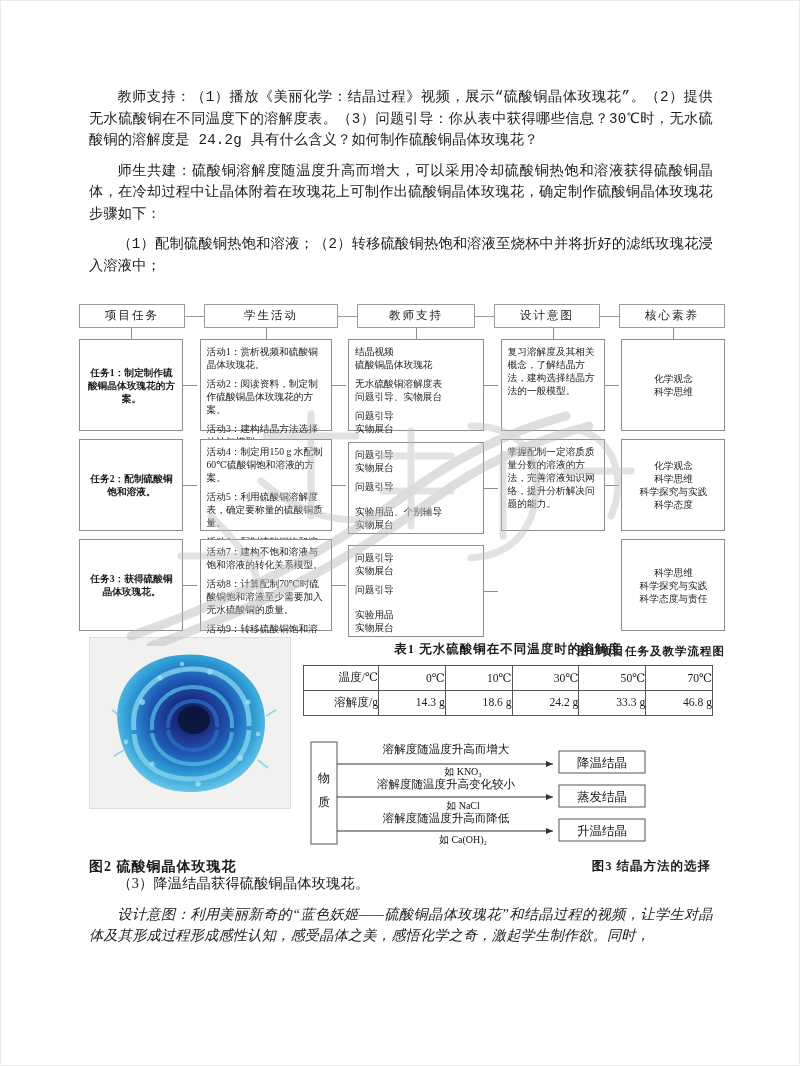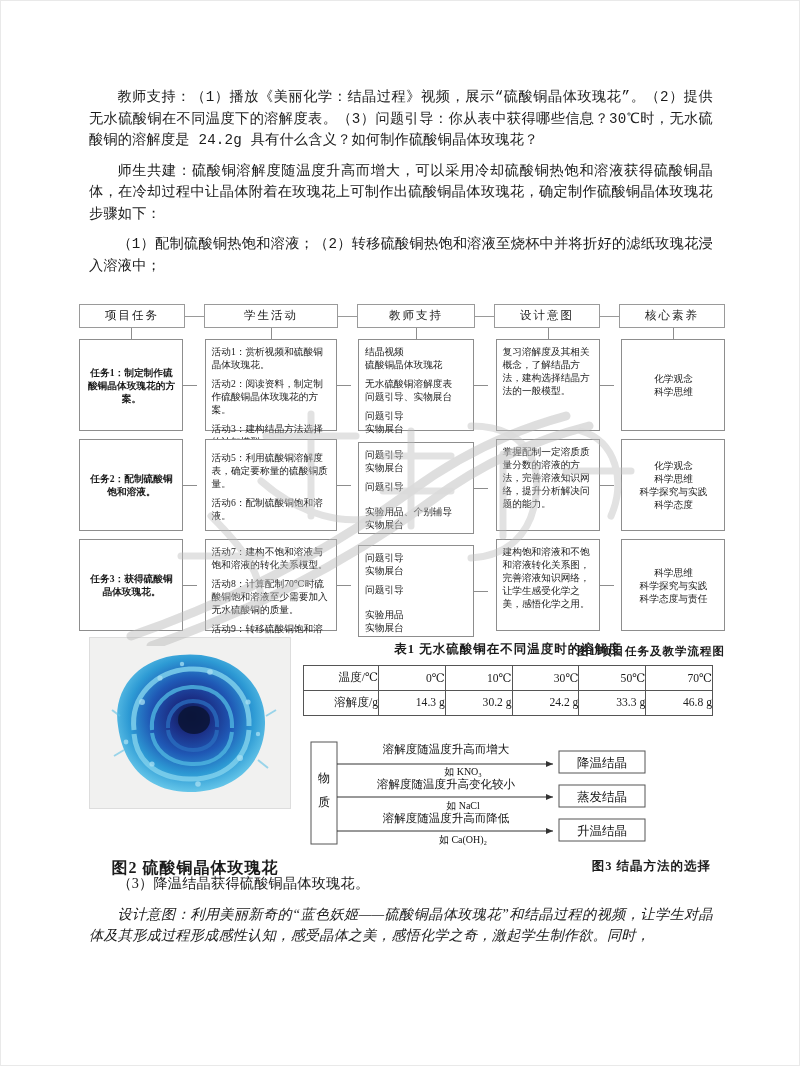--- a/index.html
+++ b/index.html
@@ -93,21 +93,21 @@
     justify-content: space-between;
     align-items: stretch;
   }
   .flow-col {
     display: flex;
     flex-direction: column;
     gap: 8px;
   }
   .c1 { width: 104px; }
   .c2 { width: 132px; }
-  .c3 { width: 116px; gap: 11px; }
+  .c3 { width: 136px; gap: 11px; }
   .c4 { width: 104px; }
   .c5 { width: 104px; }
 
   .cell {
     border: 1px solid #8d8d8d;
     box-sizing: border-box;
     font-size: 9.7px;
     line-height: 13px;
     padding: 5px 5px 5px 6px;
     background: #fff;
@@ -199,21 +199,21 @@
     width: 390px;
     height: 120px;
     position: relative;
   }
   .fig3 svg { width: 100%; height: 100%; display:block; }
 
   .cap-row {
     display:flex;
     margin-top: 6px;
   }
-  .cap-a { width: 212px; text-align:center; font-size:16px; font-weight:bold; letter-spacing:1px;}
+  .cap-a { width: 212px; font-size:14px; font-weight:bold; letter-spacing:1px;}
   .cap-b { width: 410px; text-align:right; font-size:12.5px; font-weight:bold; letter-spacing:1px;}
 
   
   .bottom {
     position: absolute;
     left: 88px;
     top: 872px;
     width: 624px;
     z-index: 2;
   }
@@ -267,20 +267,21 @@
         <div class="cell">
           <div class="vconn"></div>
           <span class="ln">活动1：赏析视频和硫酸铜晶体玫瑰花。</span>
           <div class="gap"></div>
           <span class="ln">活动2：阅读资料，制定制作硫酸铜晶体玫瑰花的方案。</span>
           <div class="gap"></div>
           <span class="ln">活动3：建构结晶方法选择的认知模型。</span>
           <div class="connector right"></div>
         </div>
         <div class="cell">
+          <span class="ln">活动4：制定用150 g 水配制60℃硫酸铜饱和溶液的方案。</span>
           <div class="gap"></div>
           <span class="ln">活动5：利用硫酸铜溶解度表，确定要称量的硫酸铜质量。</span>
           <div class="gap"></div>
           <span class="ln">活动6：配制硫酸铜饱和溶液。</span>
           <div class="connector right"></div>
         </div>
         <div class="cell">
           <span class="ln">活动7：建构不饱和溶液与饱和溶液的转化关系模型。</span>
           <div class="gap"></div>
           <span class="ln">活动8：计算配制70℃时硫酸铜饱和溶液至少需要加入无水硫酸铜的质量。</span>
@@ -328,24 +329,20 @@
       </div>
 
       <div class="flow-col c4">
         <div class="cell">
           <div class="vconn"></div>
           <span>复习溶解度及其相关概念，了解结晶方法，建构选择结晶方法的一般模型。</span>
           <div class="connector right"></div>
         </div>
         <div class="cell">
           <span>掌握配制一定溶质质量分数的溶液的方法，完善溶液知识网络，提升分析解决问题的能力。</span>
-          <div class="connector right"></div>
-        </div>
-        <div class="cell">
-          <span>建构饱和溶液和不饱和溶液转化关系图，完善溶液知识网络，让学生感受化学之美，感悟化学之用。</span>
           <div class="connector right"></div>
         </div>
       </div>
 
       <div class="flow-col c5">
         <div class="cell center">
           <div class="vconn"></div>
           <span style="white-space:pre-line">化学观念
 科学思维</span>
         </div>
@@ -452,21 +449,21 @@
               <td class="hd">温度/℃</td>
               <td>0℃</td>
               <td>10℃</td>
               <td>30℃</td>
               <td>50℃</td>
               <td>70℃</td>
             </tr>
             <tr>
               <td class="hd">溶解度/g</td>
               <td>14.3 g</td>
-              <td>30.2 g</td>
+              <td>18.6 g</td>
               <td>24.2 g</td>
               <td>33.3 g</td>
               <td>46.8 g</td>
             </tr>
           </tbody>
         </table>
 
         <div class="fig3">
           <svg viewBox="0 0 390 120" xmlns="http://www.w3.org/2000/svg">
             <defs>

